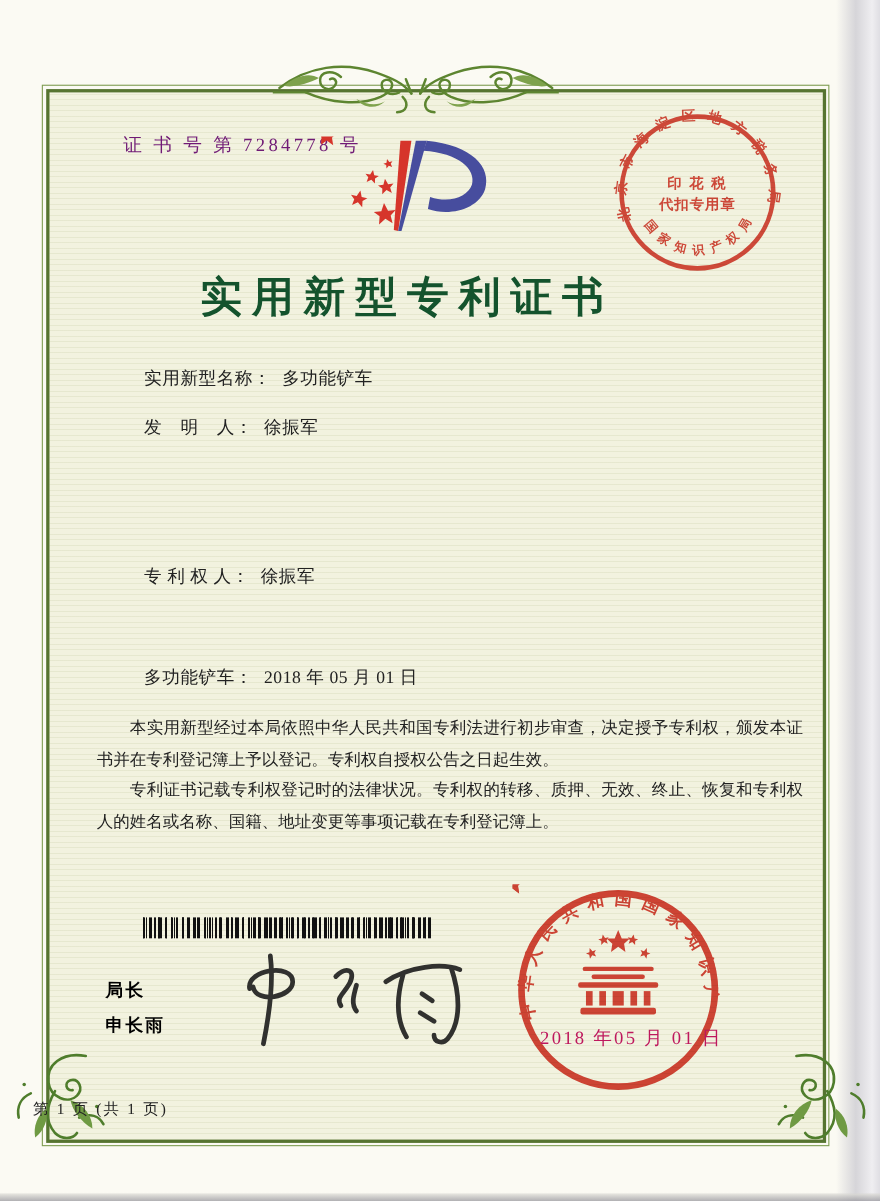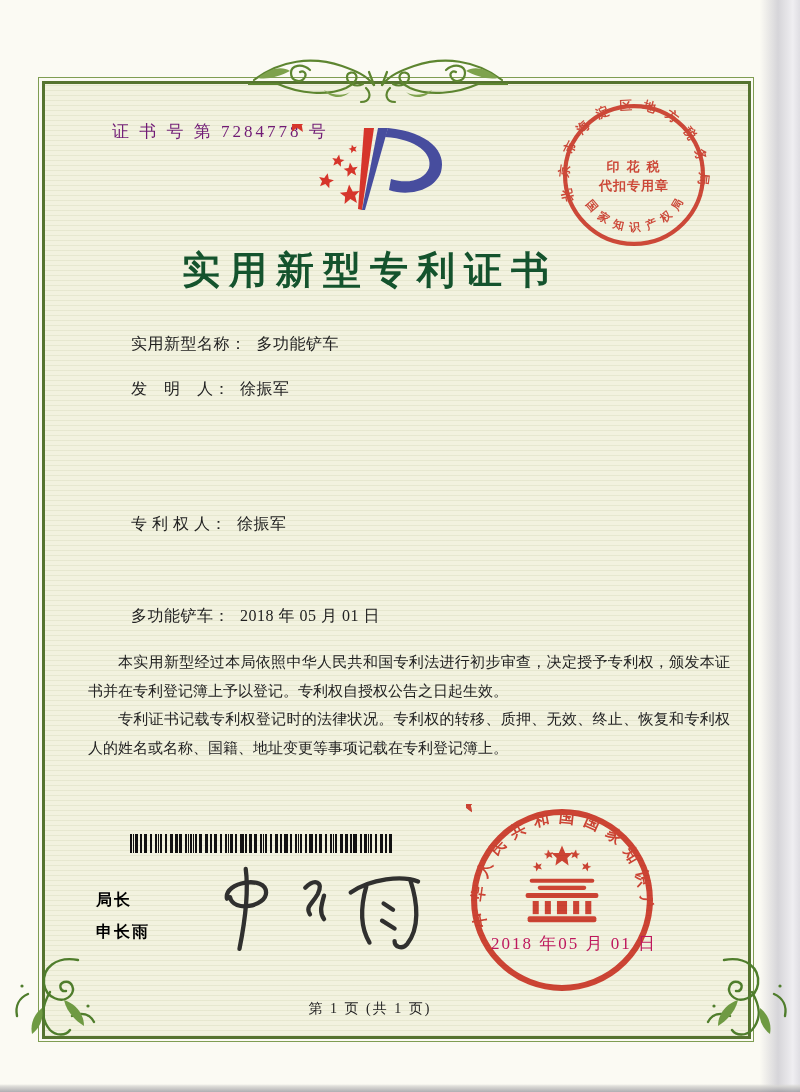--- a/index.html
+++ b/index.html
@@ -28,21 +28,21 @@
   .barcode{left:130px;top:834px;width:264px;height:19px;background:
     repeating-linear-gradient(90deg,#111 0 2px,rgba(0,0,0,0) 2px 5px),
     repeating-linear-gradient(90deg,#111 0 1px,rgba(0,0,0,0) 1px 7px),
     repeating-linear-gradient(90deg,rgba(0,0,0,0) 0 3px,#111 3px 4px,rgba(0,0,0,0) 4px 11px);}
   .official{left:96px;font-size:16px;font-family:"Liberation Sans","DejaVu Sans",sans-serif;
             font-weight:700;letter-spacing:2px;color:#000000;}
   .signature{left:205px;top:855px;width:235px;height:100px;}
   .stamp{left:552px;top:93px;width:164px;height:164px;mix-blend-mode:multiply;opacity:.9;}
   .seal{left:466px;top:804px;width:192px;height:192px;mix-blend-mode:multiply;opacity:.93;}
   .seal-date{left:478px;top:932px;font-size:17px;font-weight:400;letter-spacing:2px;color:#be185d;z-index:5;margin-left:13px;}
-  .footer{left:30px;right:90px;top:1000px;text-align:center;font-size:14px;letter-spacing:2px;}
+  .footer{left:30px;right:90px;top:1000px;text-align:left;font-size:14px;letter-spacing:2px;}
   .orn-top{left:248px;top:44px;width:260px;height:64px;}
   .orn-bl{left:6px;top:948px;width:96px;height:96px;}
   .orn-br{left:700px;top:948px;width:96px;height:96px;transform:scaleX(-1);}
   .logo{left:292px;top:124px;width:160px;height:104px;}
   svg text{font-family:"Liberation Serif","DejaVu Serif",serif;}
 </style>
 </head>
 <body>
 
 <div class="page">

